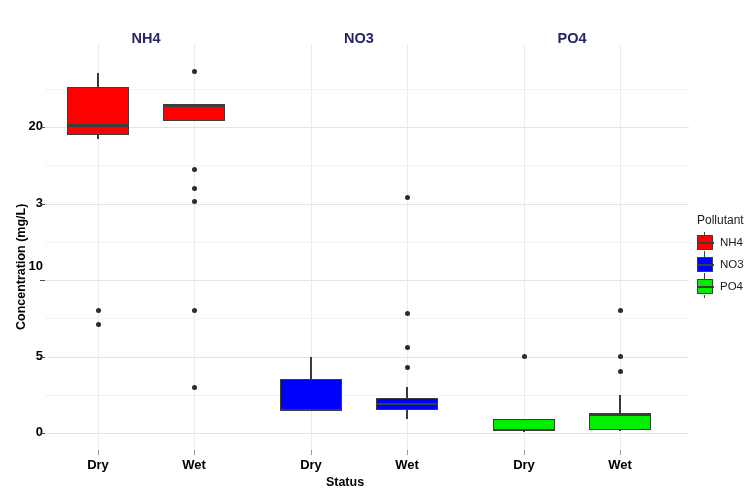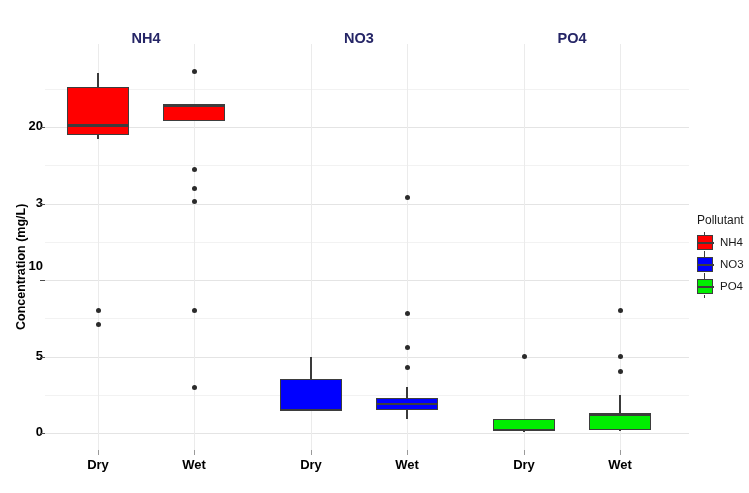--- a/index.html
+++ b/index.html
@@ -181,20 +181,21 @@
     white-space: nowrap;
   }
 </style>
 </head>
 <body>
 
 <div id="chart-root">
 
 
   <div class="y-axis-title">Concentration (mg/L)</div>
+  <div class="x-axis-title">Status</div>
 
   <div id="panel-layer">
       <div class="panel" style="left: 45px; top: 44px; width: 644px; height: 406px;"></div>
       <div class="gridline-major" style="left: 45px; top: 433px; width: 644px;"></div>
       <div class="gridline-minor" style="left: 45px; top: 395px; width: 644px;"></div>
       <div class="gridline-major" style="left: 45px; top: 357px; width: 644px;"></div>
       <div class="gridline-minor" style="left: 45px; top: 318px; width: 644px;"></div>
       <div class="gridline-major" style="left: 45px; top: 280px; width: 644px;"></div>
       <div class="gridline-minor" style="left: 45px; top: 242px; width: 644px;"></div>
       <div class="gridline-major" style="left: 45px; top: 204px; width: 644px;"></div>

